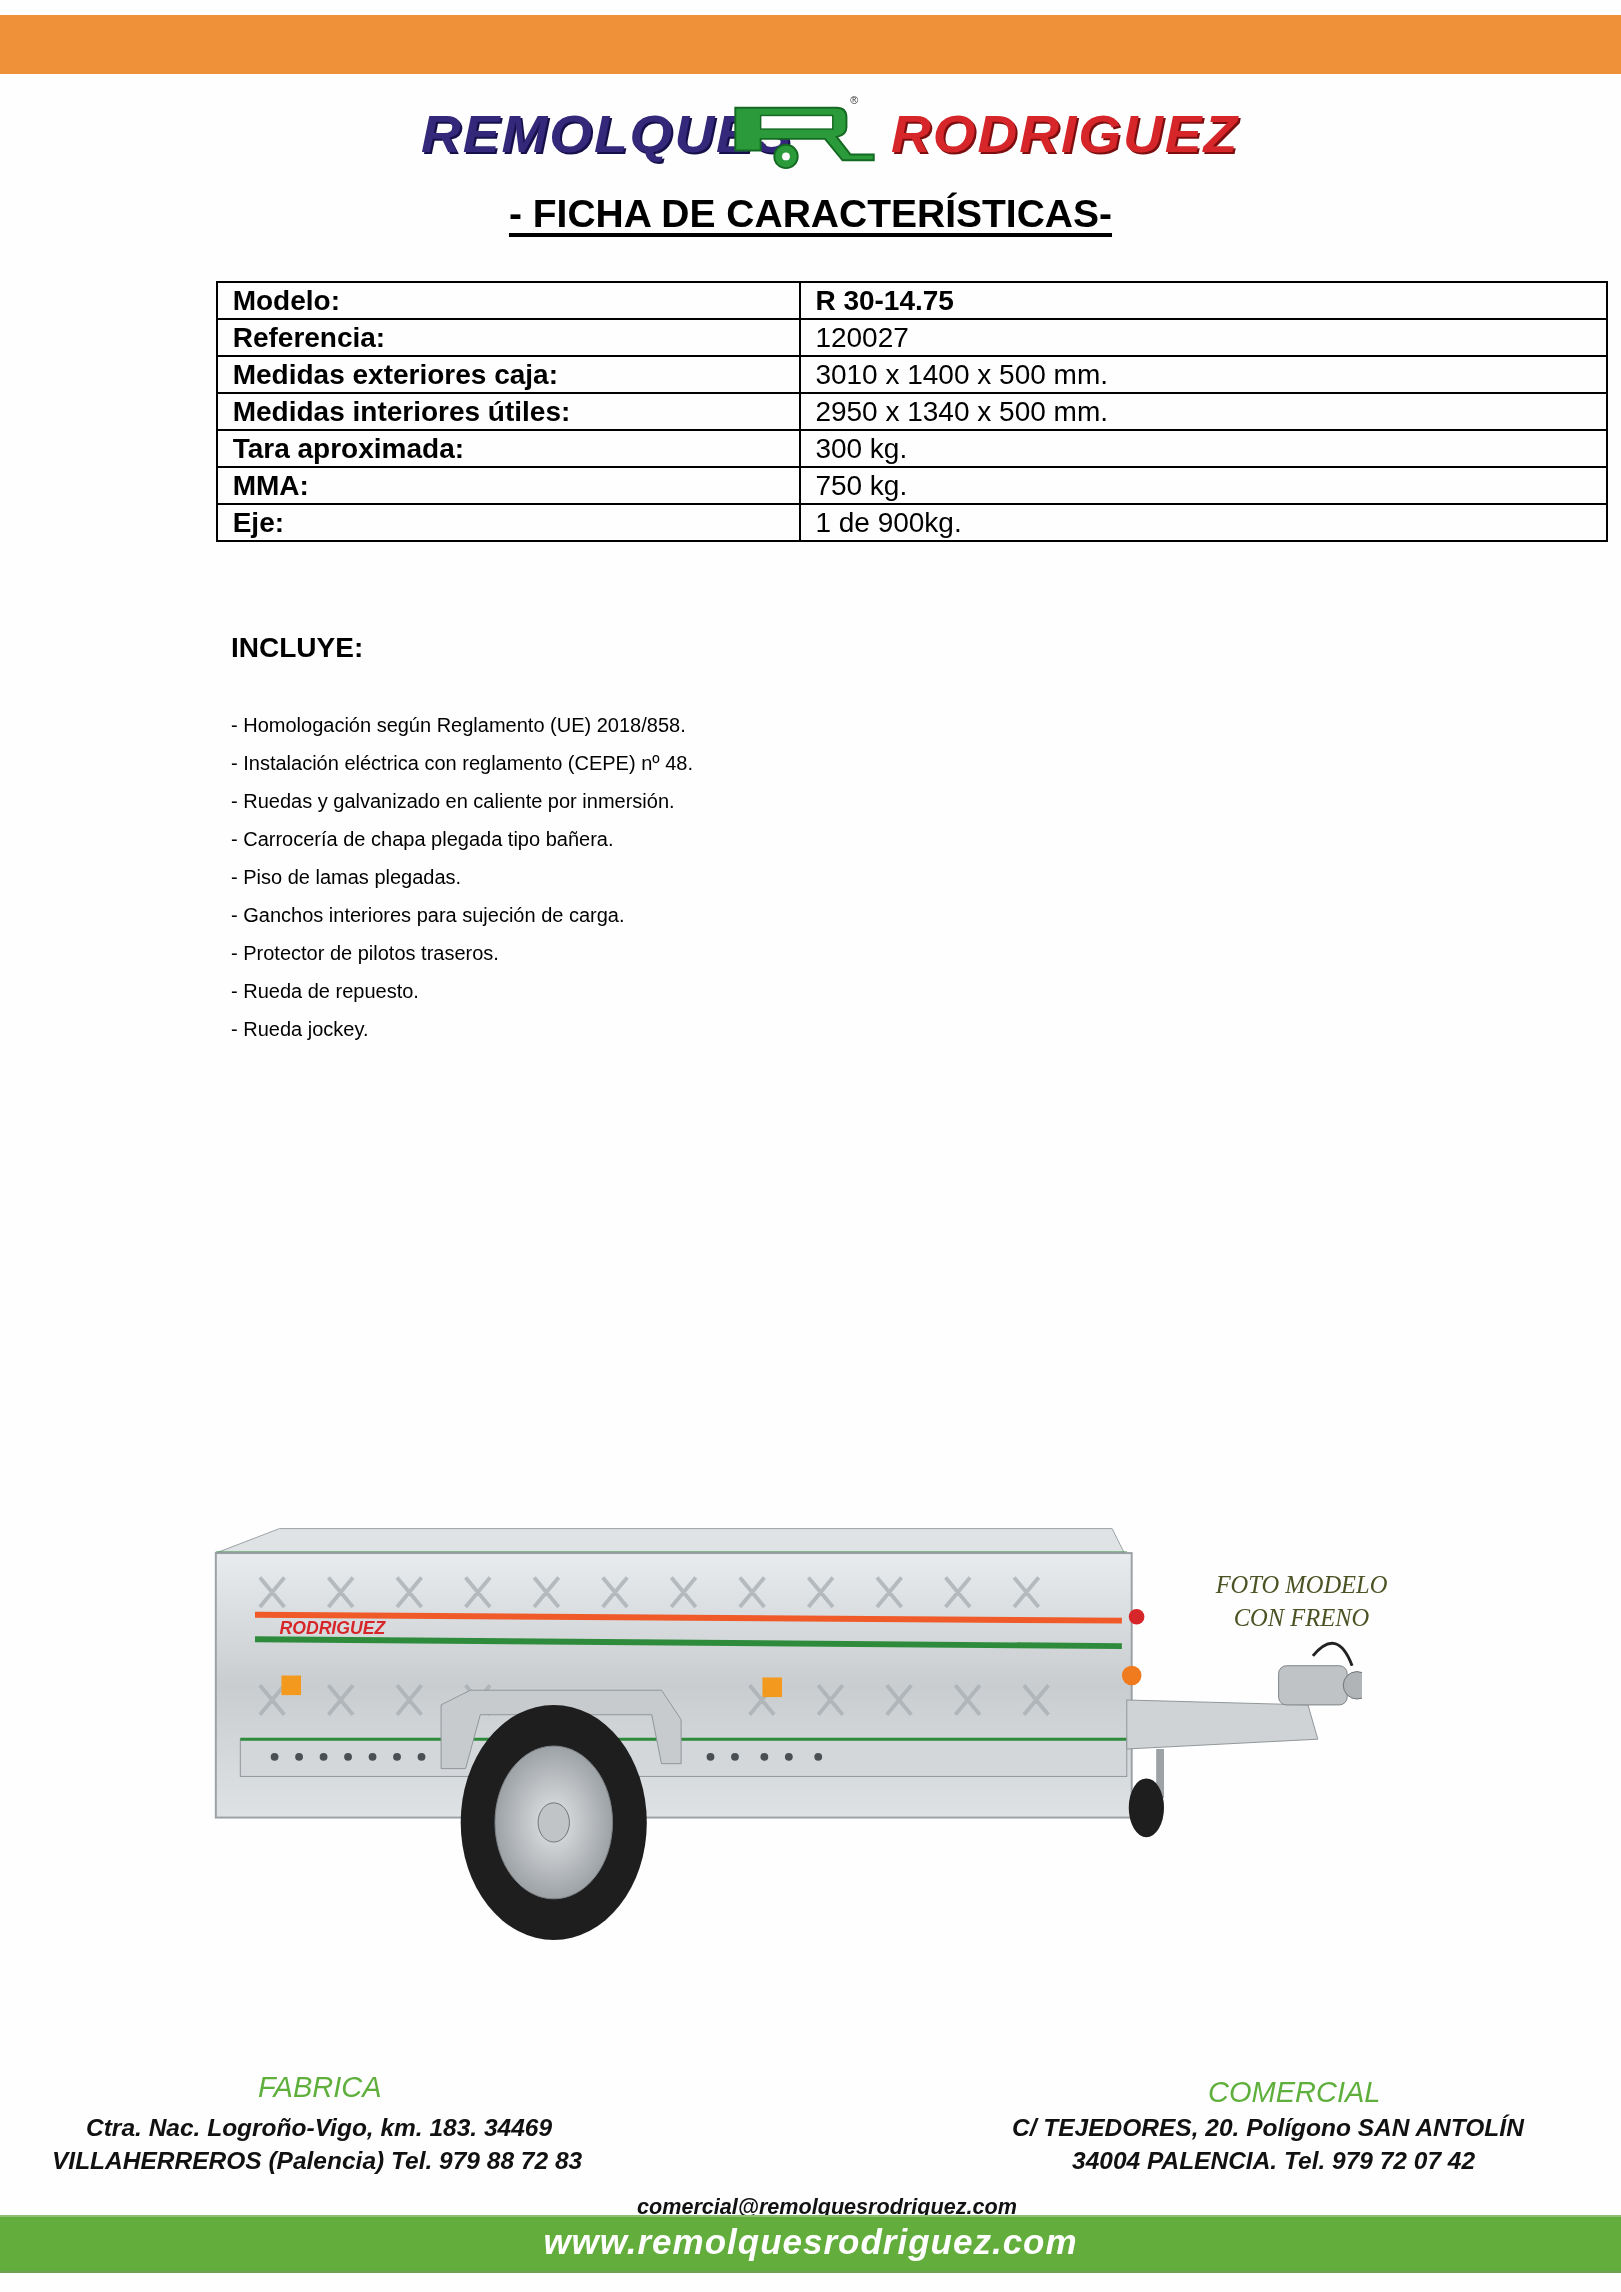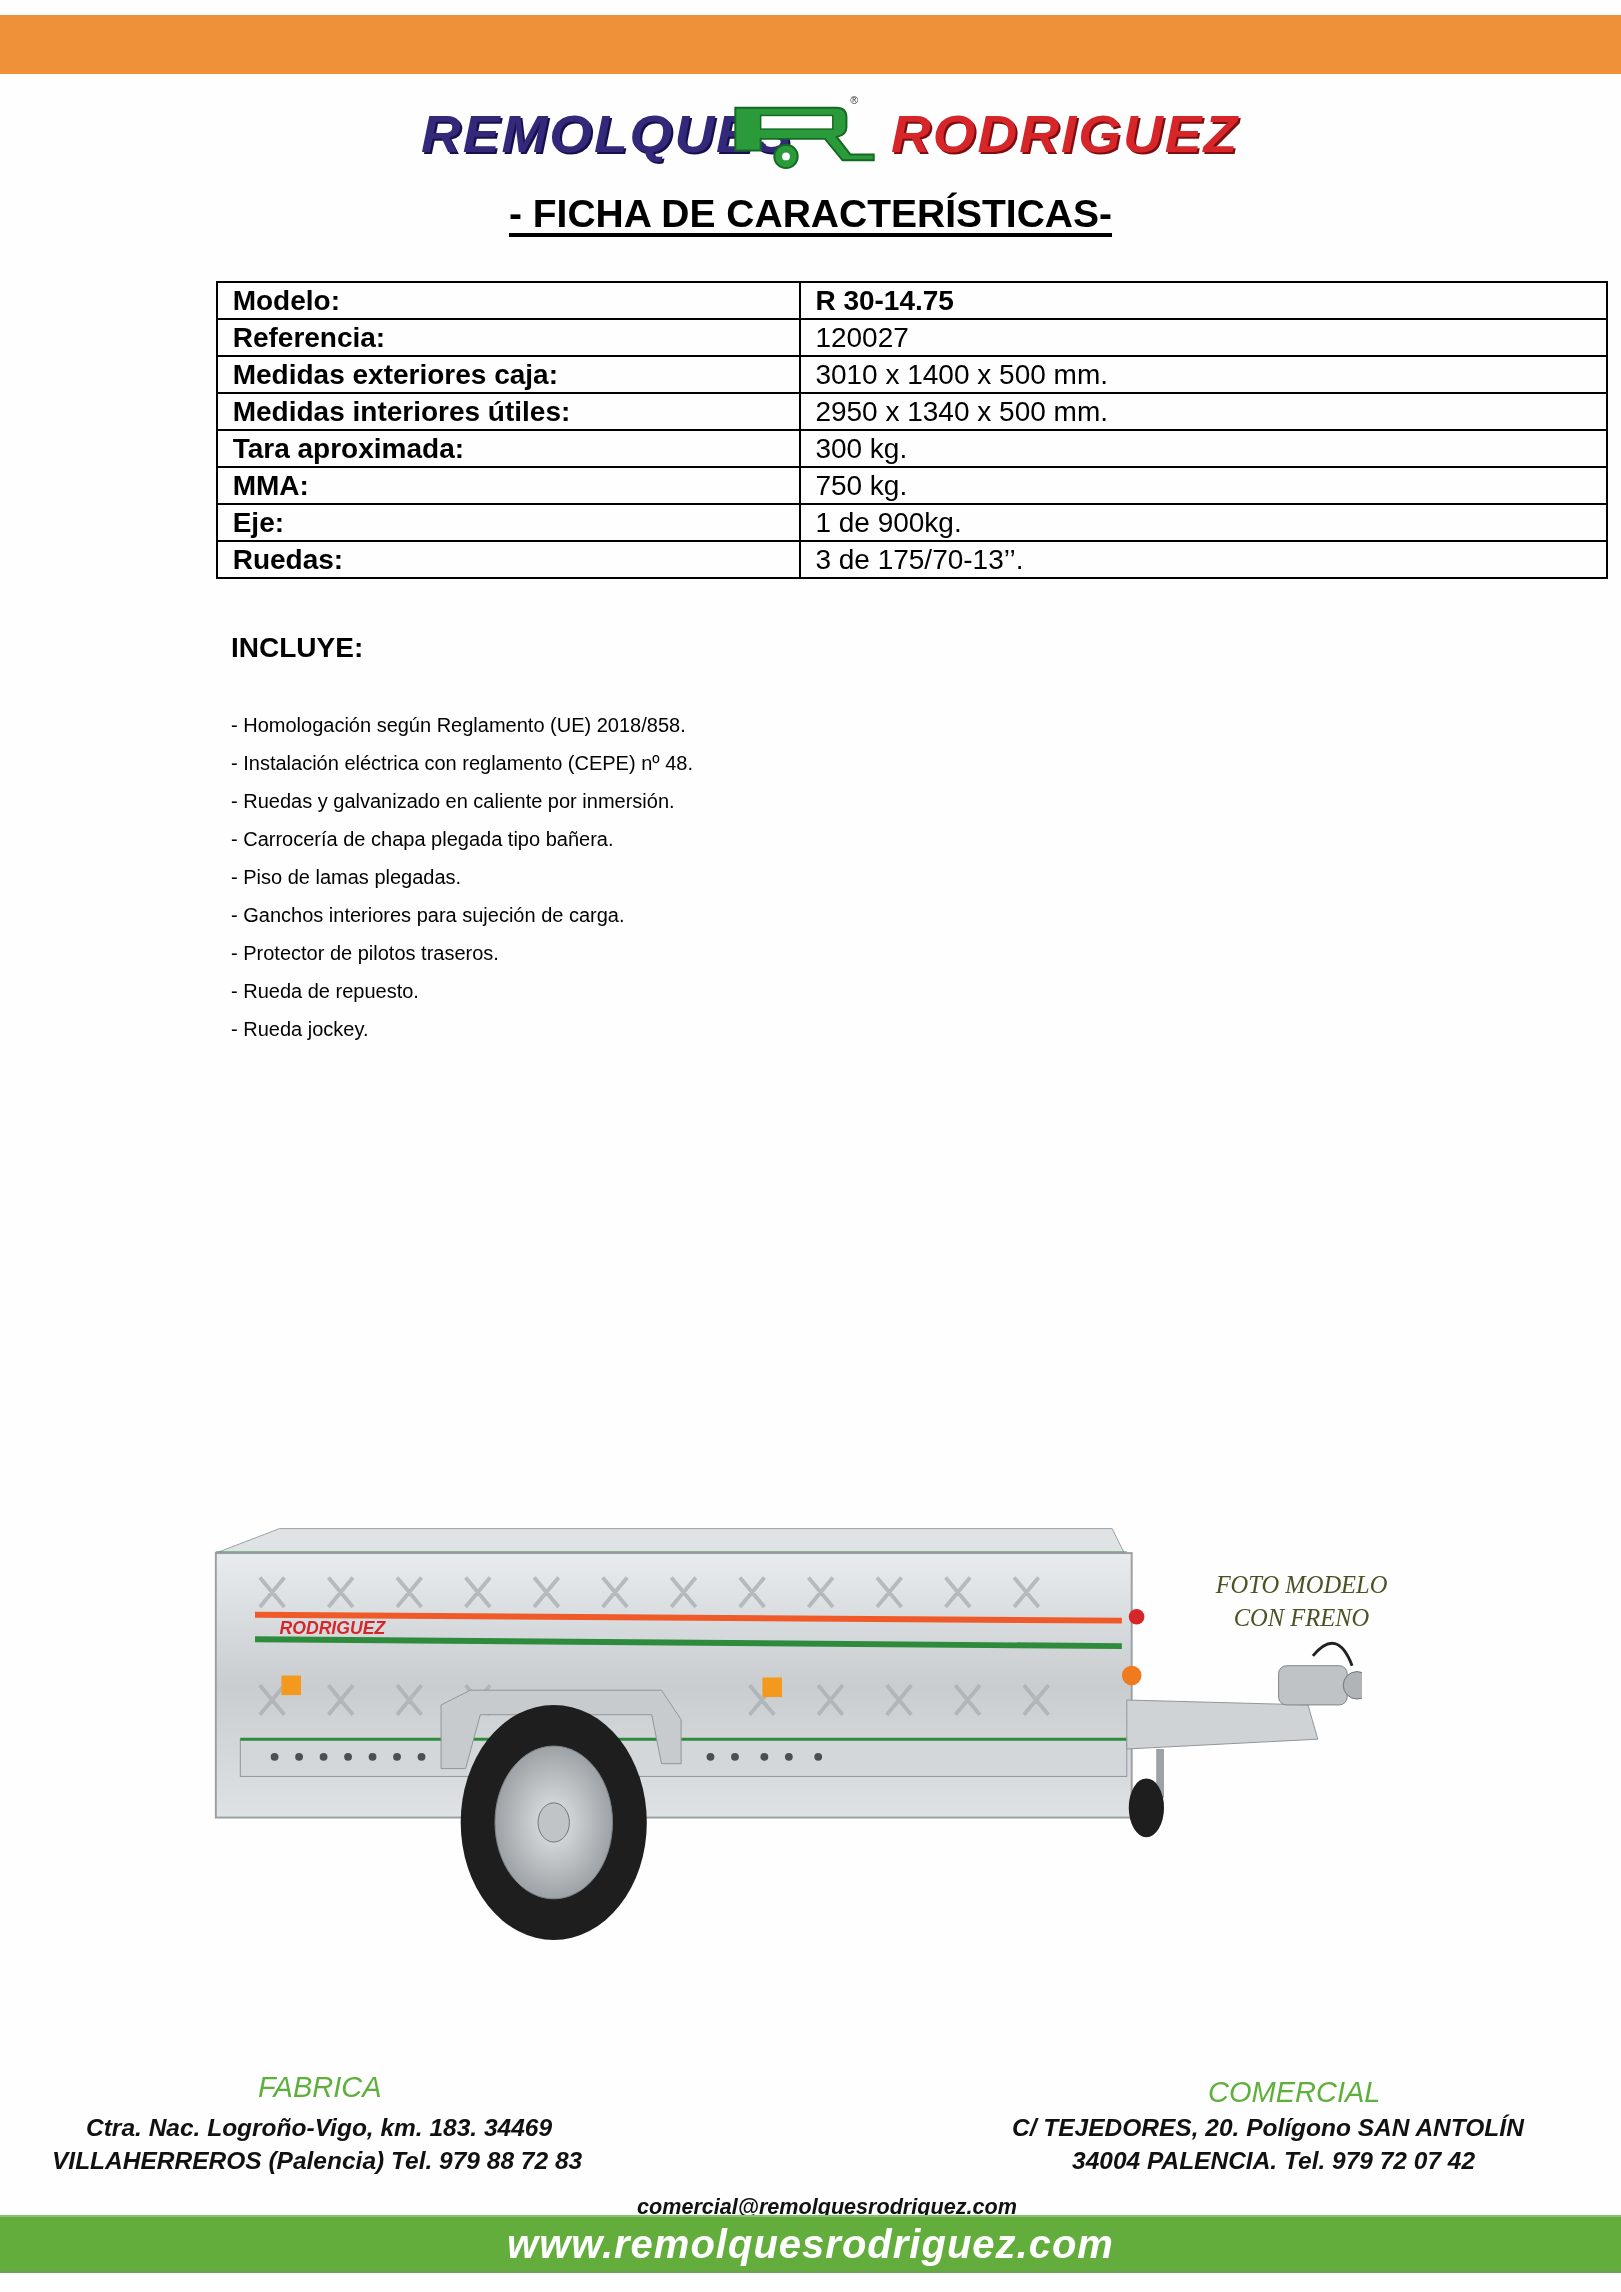--- a/index.html
+++ b/index.html
@@ -24,21 +24,21 @@
   .foot-head { font-style: italic; font-size: 29px; color: #5faf3c; position: absolute; }
   .foot-line { font-style: italic; font-weight: bold; font-size: 24.5px; color: #111; position: absolute; white-space: nowrap; }
   #fabrica-title { left: 258px; top: 2071px; }
   #fabrica-l1 { left: 86px; top: 2114px; }
   #fabrica-l2 { left: 52px; top: 2147px; }
   #comercial-title { left: 1208px; top: 2076px; }
   #comercial-l1 { left: 1012px; top: 2114px; }
   #comercial-l2 { left: 1072px; top: 2147px; }
   #email { left: 637px; top: 2178px; font-size: 21.6px; margin-top: 16px; }
   #green-bar { left: 0; top: 2215px; width: 1621px; height: 58px; background: #63ad3d; border-top: 2px solid #8cbf72; border-bottom: 2px solid #6f9f55; box-sizing: border-box; }
-  #website { left: 0; width: 1621px; top: 2222px; text-align: center; font-style: italic; font-weight: bold; font-size: 40px; color: #fff; letter-spacing: 1px; }
+  #website { left: 0; width: 1621px; top: 2222px; text-align: center; font-style: italic; font-weight: bold; font-size: 35px; color: #fff; letter-spacing: 1px; }
 </style>
 </head>
 <body>
 
 <div id="orange-bar" class="abs"></div>
 
 <div id="logo" class="abs">
   <span id="logo-left" class="logo-word">REMOLQUES</span>
   <svg id="logo-mark" viewBox="0 0 160 80">
     <path d="M8 14 L112 14 Q122 14 122 24 L122 34 Q122 42 112 44 L126 62 L150 62 L150 68 L118 68 L100 46 L34 46 L34 58 L8 58 Z" fill="#2a9a3a" stroke="#146a22" stroke-width="2"></path>
@@ -76,24 +76,20 @@
       <td class="lbl">Tara aproximada:</td>
       <td class="val">300 kg.</td>
     </tr>
     <tr>
       <td class="lbl">MMA:</td>
       <td class="val">750 kg.</td>
     </tr>
     <tr>
       <td class="lbl">Eje:</td>
       <td class="val">1 de 900kg.</td>
-    </tr>
-    <tr>
-      <td class="lbl">Ruedas:</td>
-      <td class="val">3 de 175/70-13’’.</td>
     </tr>
   </tbody>
 </table>
 
 <div id="incluye-title" class="abs">INCLUYE:</div>
 <ul id="incluye-list" class="abs">
   <li>- Homologación según Reglamento (UE) 2018/858.</li>
   <li>- Instalación eléctrica con reglamento (CEPE) nº 48.</li>
   <li>- Ruedas y galvanizado en caliente por inmersión.</li>
   <li>- Carrocería de chapa plegada tipo bañera.</li>

